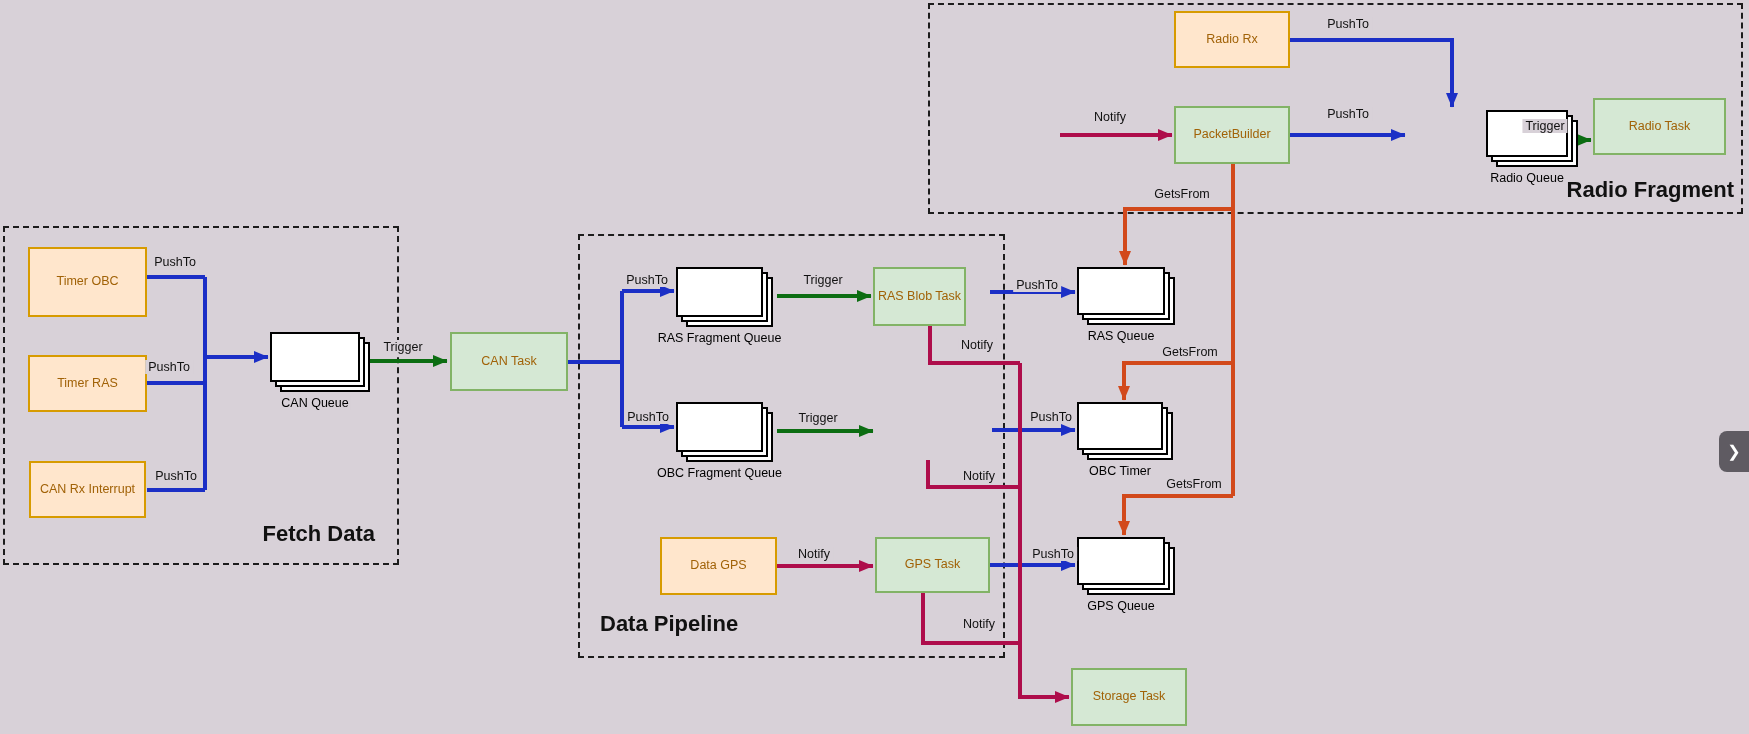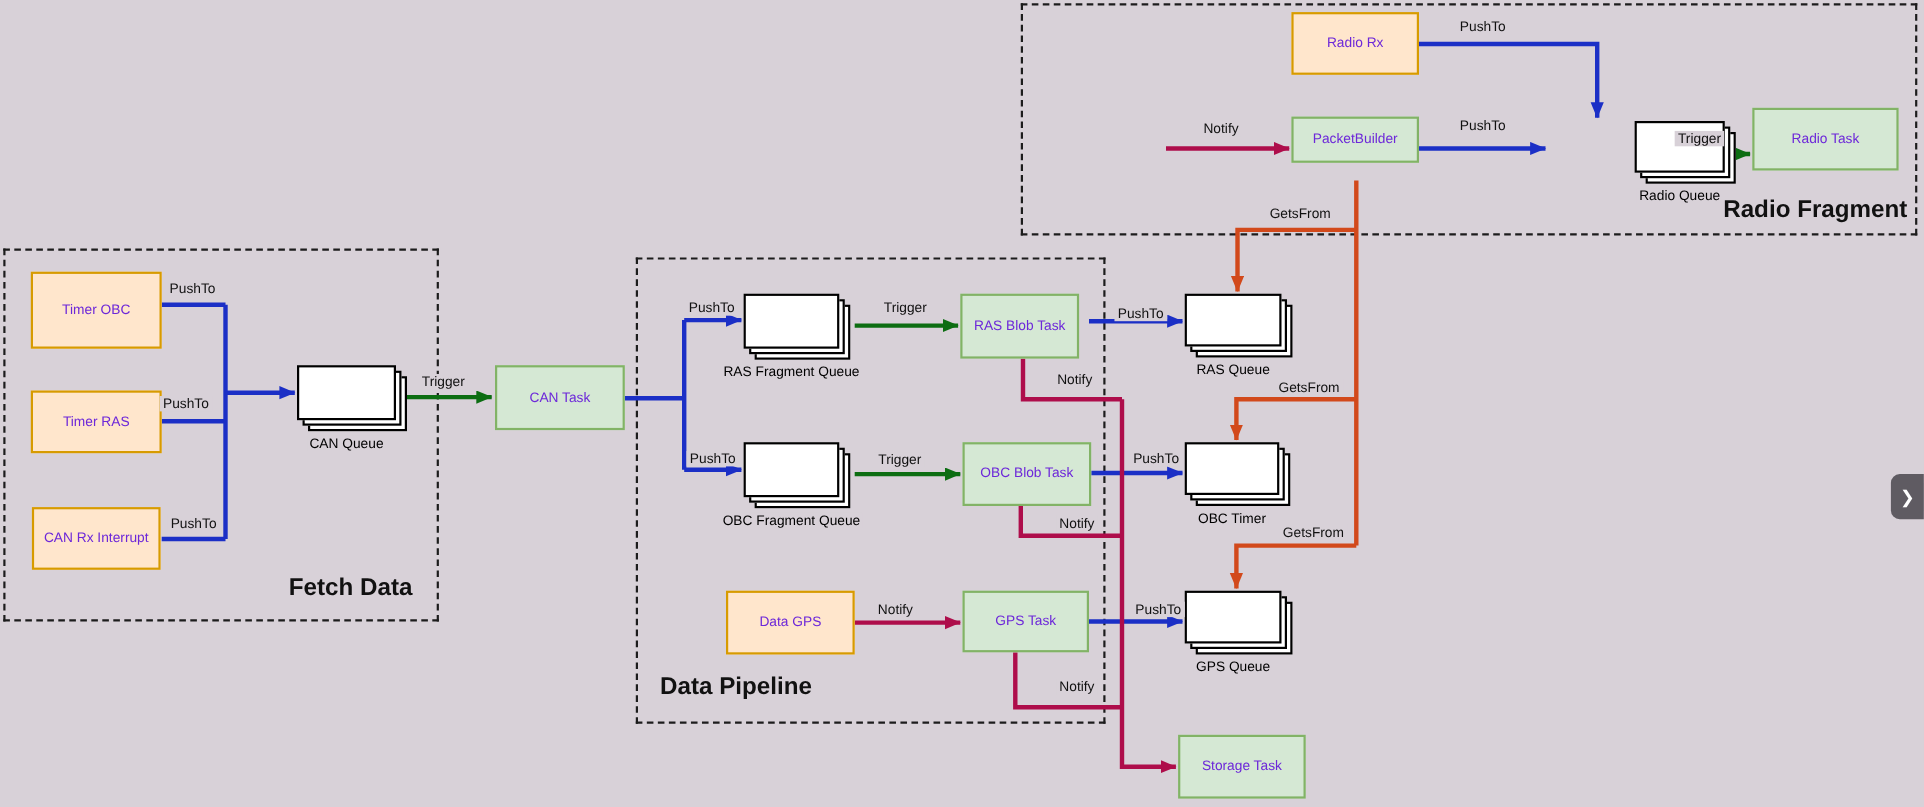--- a/index.html
+++ b/index.html
@@ -9,21 +9,21 @@
     --queue-border:#000000; --group-border:#1c1c1c; --button-bg:#5f5b62; --button-fg:#ffffff;
   }
   html,body{margin:0;padding:0}
   body{font-family:"Liberation Sans",sans-serif;background:var(--canvas-bg)}
   #stage{position:relative;width:1749px;height:734px;background:var(--canvas-bg);overflow:hidden}
 
   .grp{position:absolute;border:2px dashed var(--group-border);box-sizing:border-box}
   .grp-label{position:absolute;font-size:22px;font-weight:700;color:#111;white-space:nowrap}
 
   .n{position:absolute;display:flex;align-items:center;justify-content:center;text-align:center;
-     font-size:12.5px;line-height:1.25;color:#6d28d9;box-sizing:border-box;padding:0 0}
+     font-size:12.5px;line-height:1.25;color:#a16207;box-sizing:border-box;padding:0 0}
   .t{background:var(--timer-fill);border:2px solid var(--timer-border)}
   .g{background:var(--task-fill);border:2px solid var(--task-border)}
 
   .q{position:absolute}
   .q .ly{position:absolute;width:100%;height:100%;background:var(--queue-fill);
          border:2px solid var(--queue-border);box-sizing:border-box;display:block}
   .q .ql{position:absolute;top:calc(100% + 14px);left:50%;transform:translateX(-50%);
          white-space:nowrap;font-weight:400;font-style:normal;font-size:12.5px;color:#000;
          background:var(--canvas-bg);padding:0 2px}
 
@@ -125,33 +125,30 @@
   <div class="n t" style="left:660px;top:537px;width:117px;height:58px">
       <span>Data GPS</span>
     </div>
   <div class="n t" style="left:1174px;top:11px;width:116px;height:57px">
       <span>Radio Rx</span>
     </div>
 
   <div class="n g" style="left:450px;top:332px;width:118px;height:59px">
       <span>CAN Task</span>
     </div>
-  <div class="n g" style="left:873px;top:267px;width:108px;height:59px">
+  <div class="n g" style="left:873px;top:267px;width:93px;height:59px">
       <span>RAS Blob Task</span>
-    </div>
-  <div class="n g" style="left:875px;top:402px;width:117px;height:58px">
-      <span>OBC Blob Task</span>
     </div>
   <div class="n g" style="left:875px;top:537px;width:115px;height:56px">
       <span>GPS Task</span>
     </div>
   <div class="n g" style="left:1071px;top:668px;width:116px;height:58px">
       <span>Storage Task</span>
     </div>
-  <div class="n g" style="left:1174px;top:106px;width:116px;height:42px">
+  <div class="n g" style="left:1174px;top:106px;width:116px;height:58px">
       <span>PacketBuilder</span>
     </div>
   <div class="n g" style="left:1593px;top:98px;width:133px;height:57px">
       <span>Radio Task</span>
     </div>
 
   <div class="q" style="left:270px;top:332px;width:90px;height:50px">
     <i class="ly" style="left:10px;top:10px"></i>
       <i class="ly" style="left:5px;top:5px"></i>
       <i class="ly" style="left:0;top:0"></i>

